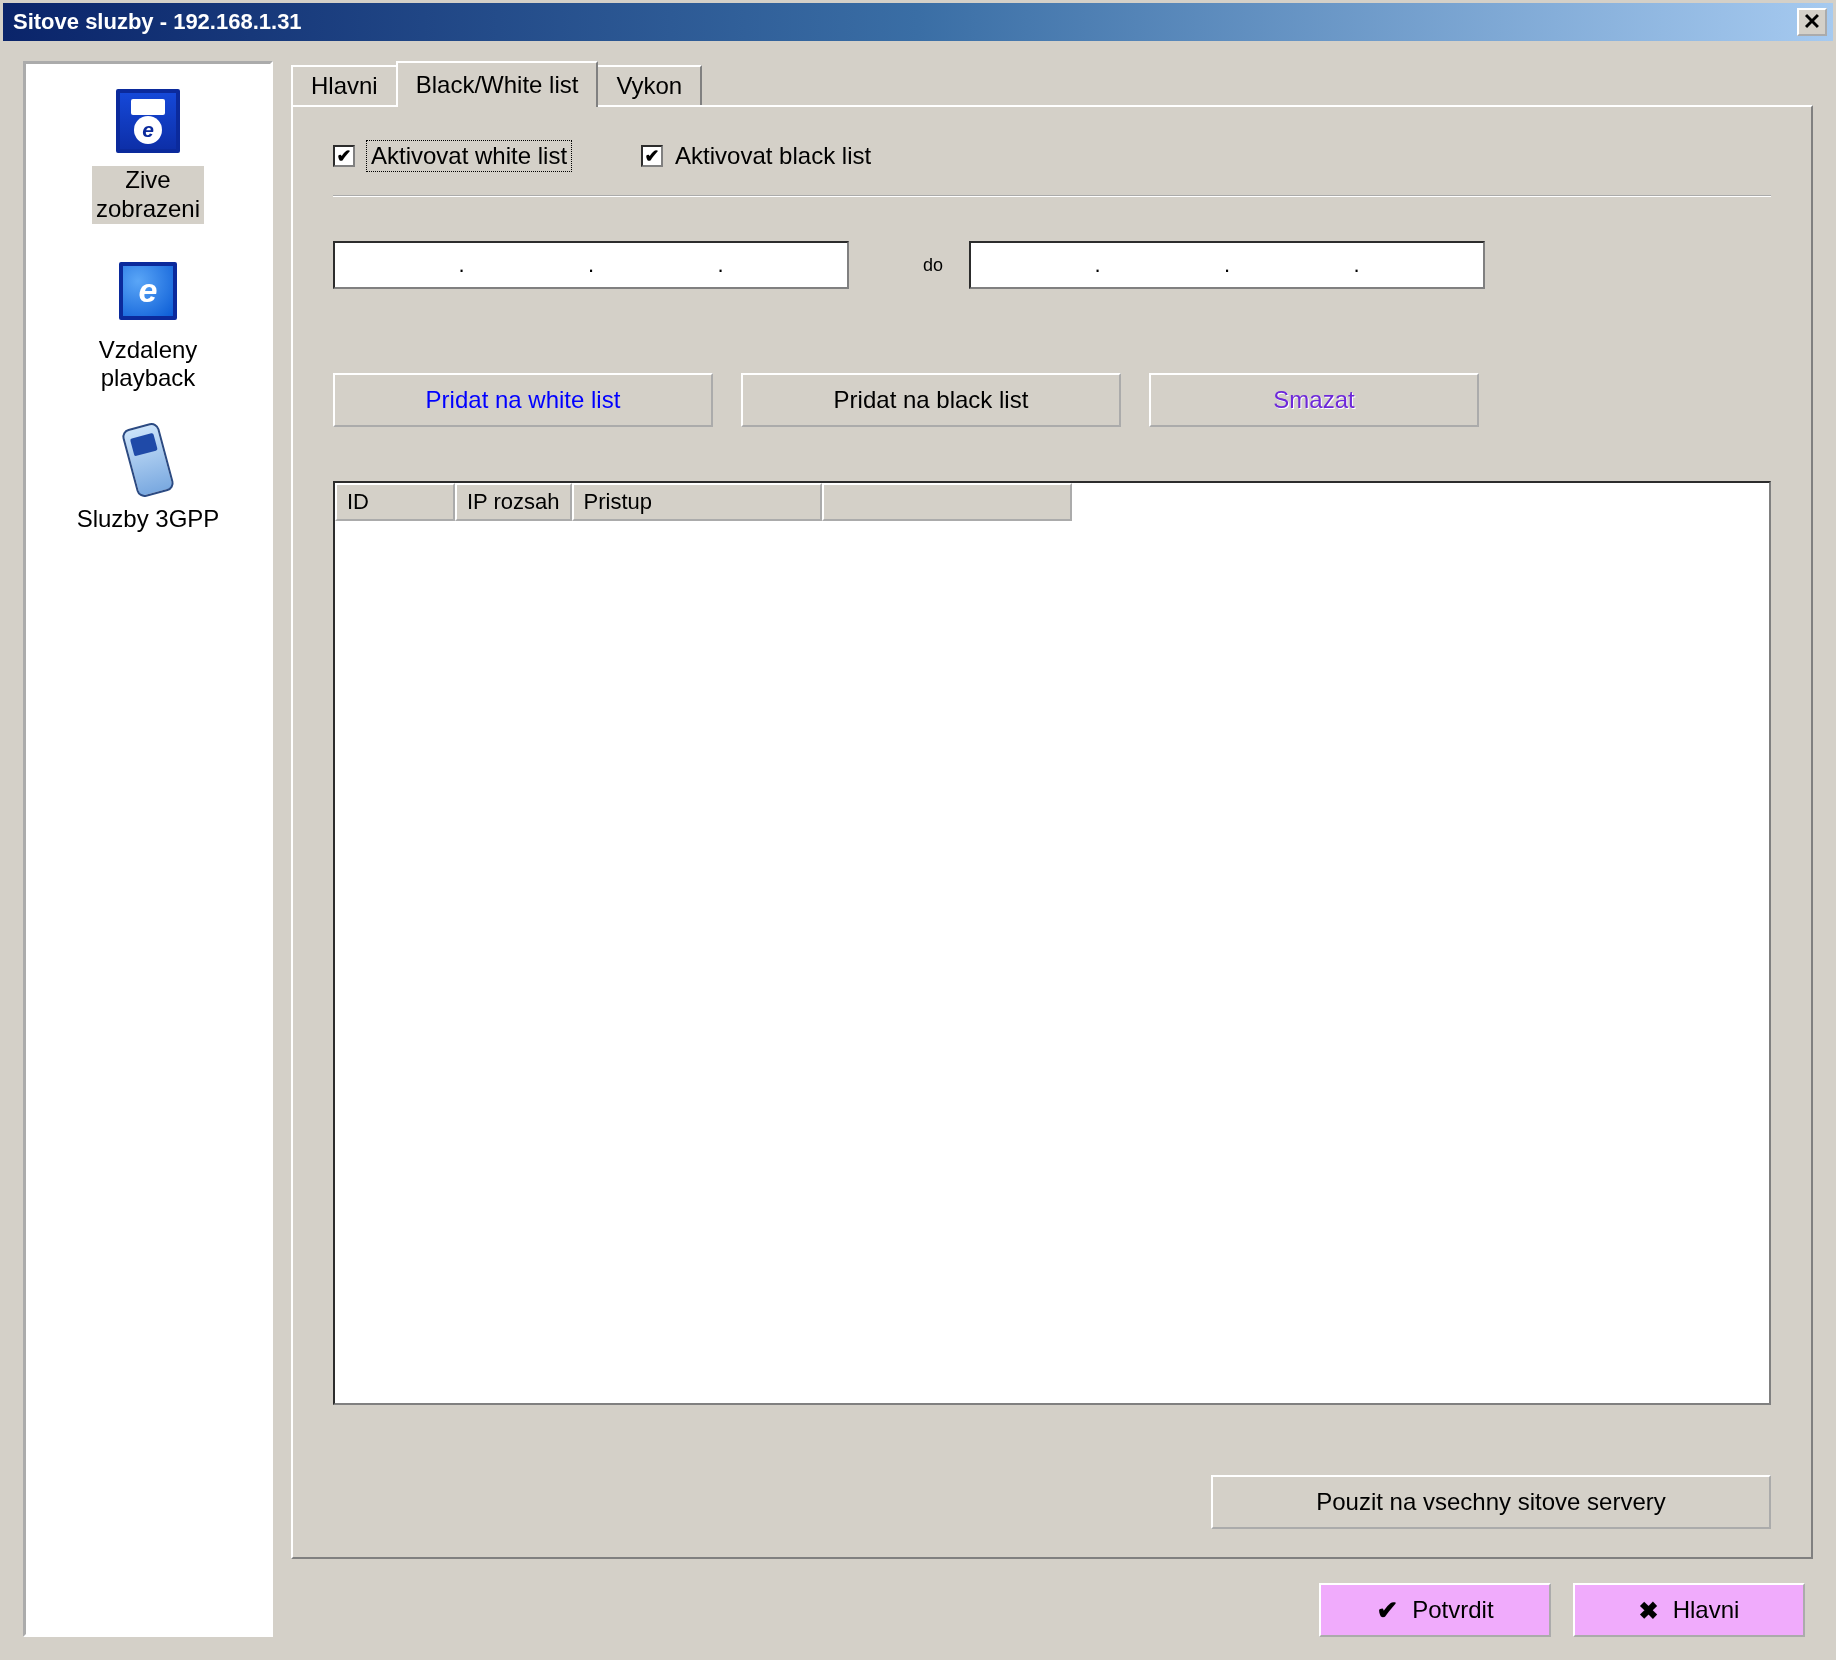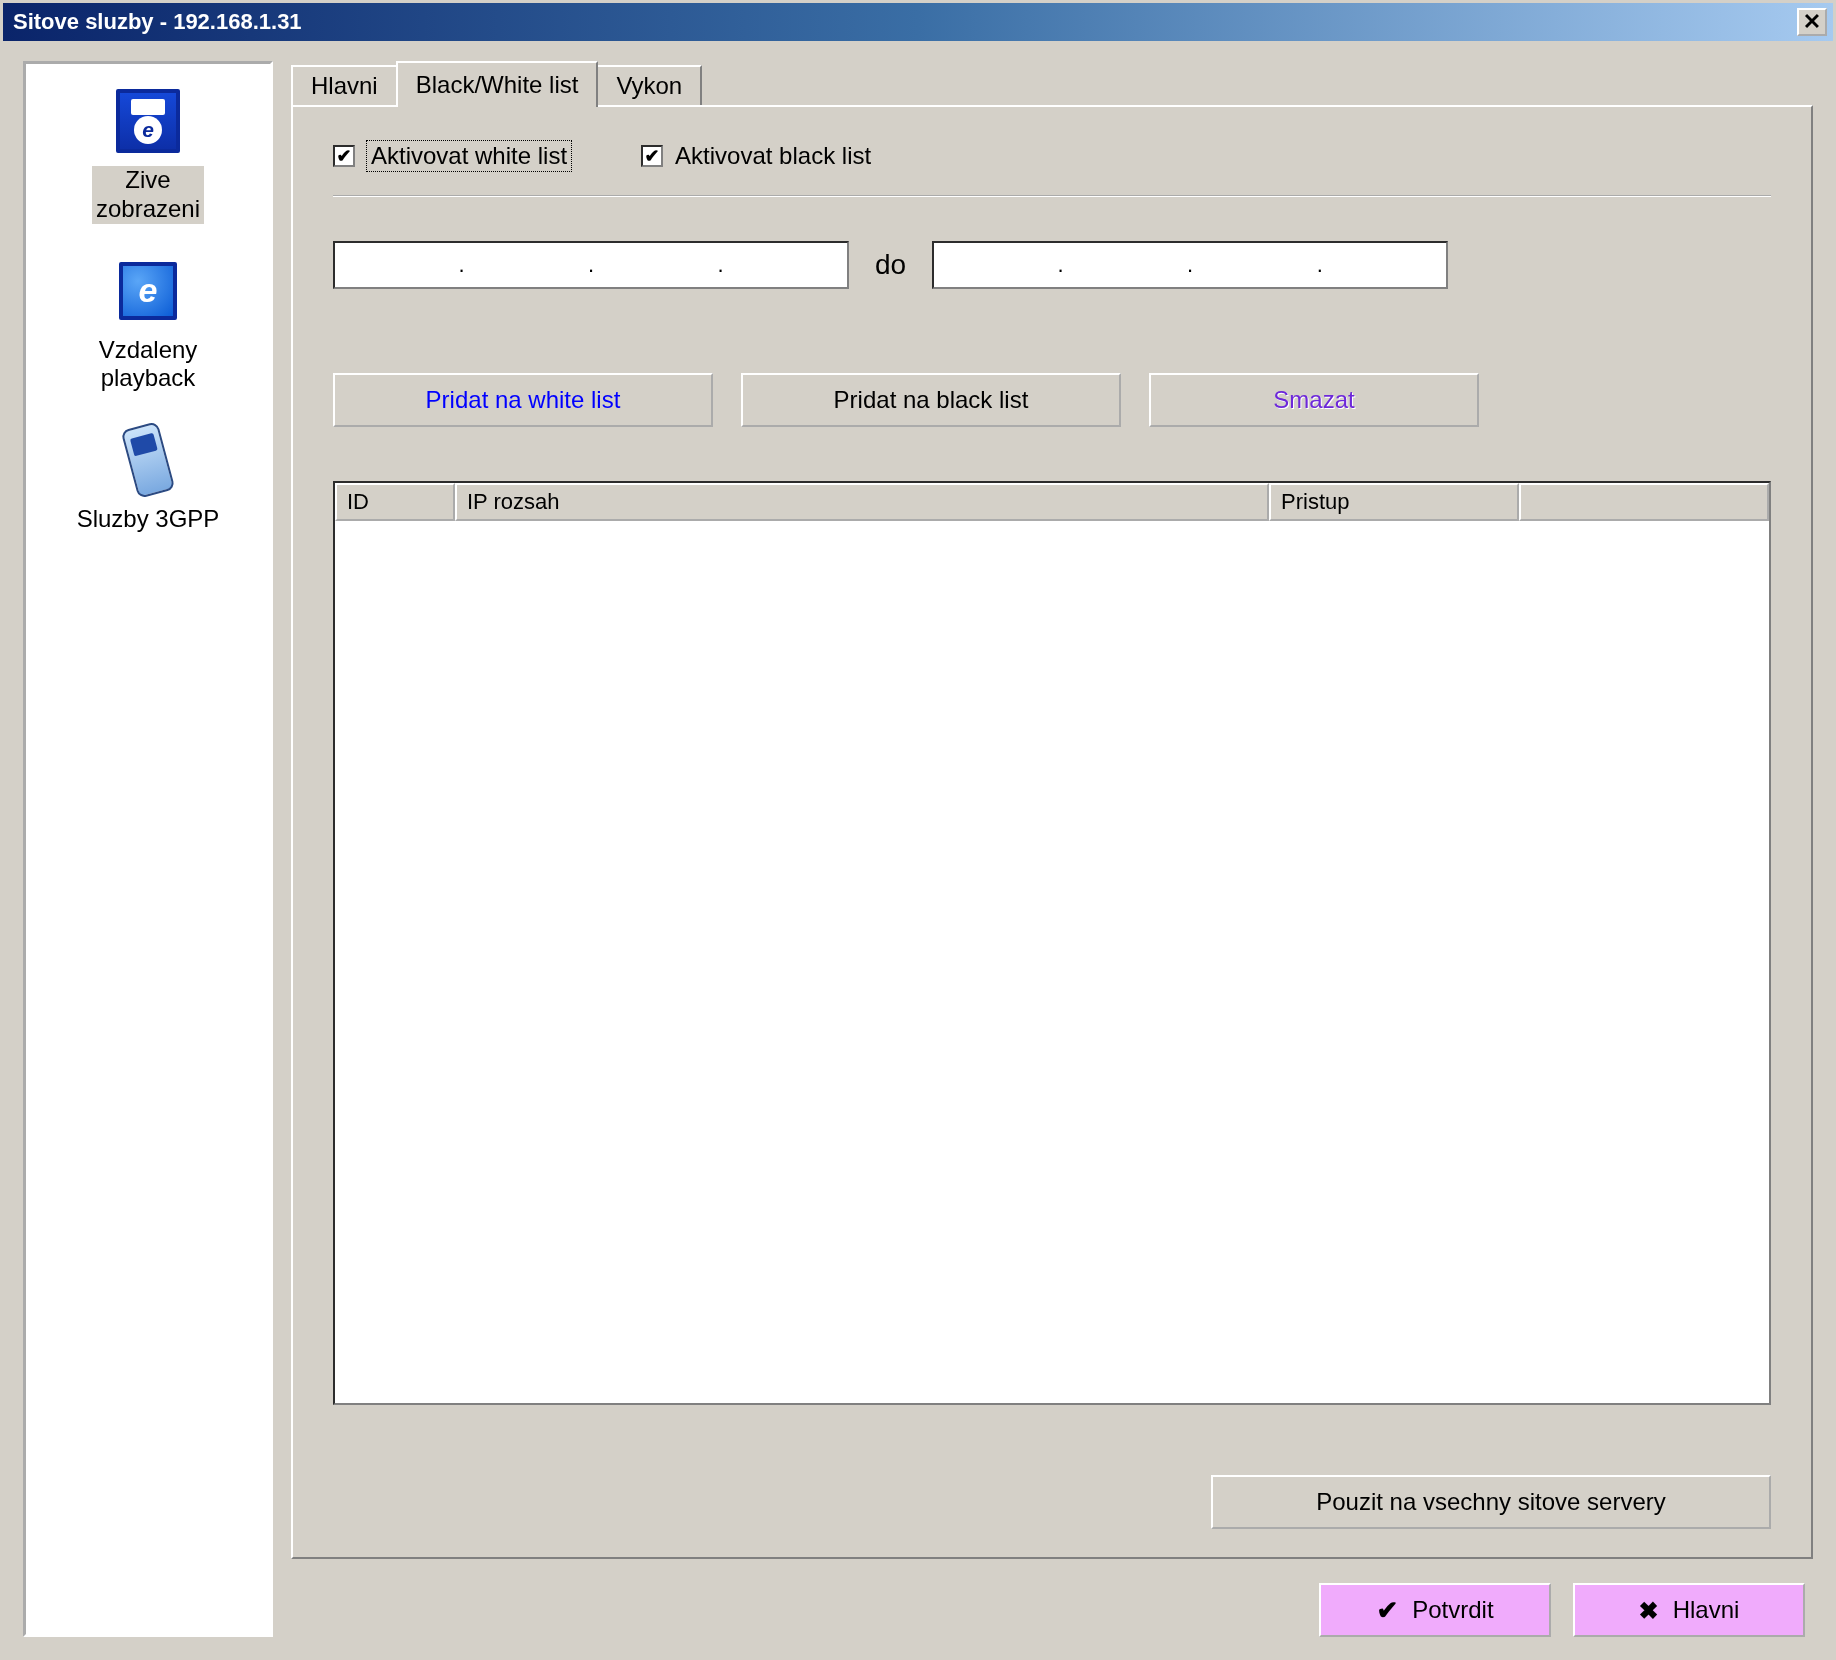--- a/index.html
+++ b/index.html
@@ -207,21 +207,21 @@
       background: #fff;
       border: 2px inset #808080;
       font-family: Tahoma, Arial;
       font-size: 22px;
       display: flex;
       align-items: center;
       justify-content: space-evenly;
       color: #000;
     }
     .ip-dot { color:#000; }
-    .do-label { font-size: 28px; }
+    .do-label { font-size: 18px; margin-left: 48px; }
     .btn-row {
       display: flex;
       gap: 28px;
       margin-bottom: 54px;
     }
     .btn {
       height: 54px;
       border: 2px outset #fff;
       background: #d4d0c8;
       font-size: 24px;
@@ -232,21 +232,21 @@
       margin-top: 44px;
     }
     .btn.blue { color: #0000ff; width: 380px; }
     .btn.black { color: #000; width: 380px; }
     .btn.disabled { color: #6d28d9; width: 330px; text-shadow: 1px 1px 0 #fff; }
     .table-frame {
       border: 2px inset #808080;
       background: #fff;
       flex: 1;
       display: flex;
-      flex-direction: column;
+      flex-direction: row;
       margin-bottom: 26px;
     }
     .thead {
       display: flex;
       height: 38px;
     }
     .th {
       border: 2px outset #fff;
       background: #d4d0c8;
       font-size: 22px;

